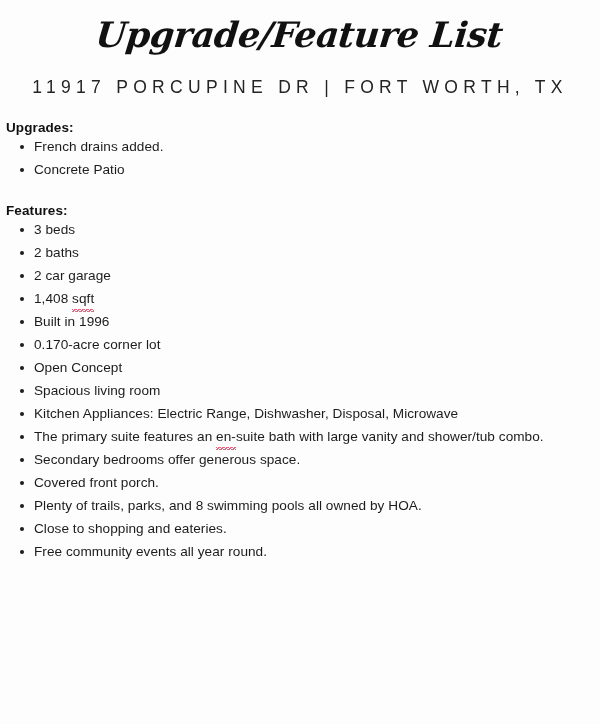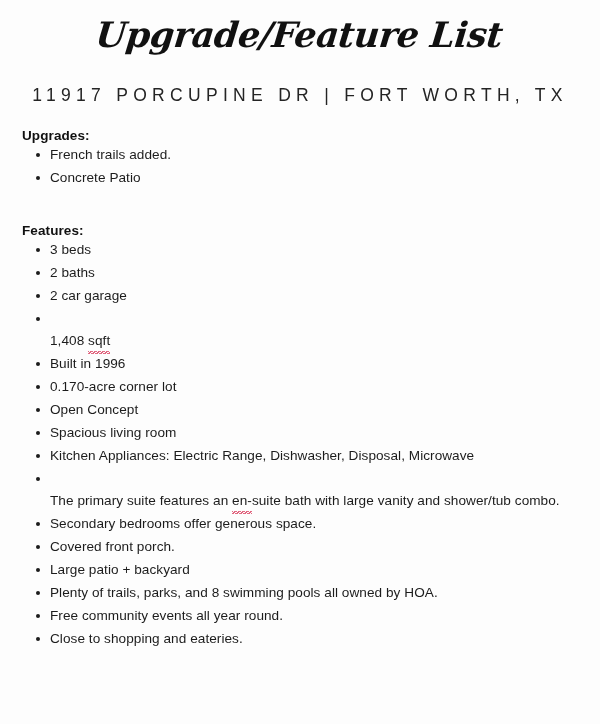--- a/index.html
+++ b/index.html
@@ -31,43 +31,43 @@
     font-family: "DejaVu Serif", serif;
     font-style: italic;
     font-weight: 700;
     font-size: 35px;
     line-height: 1.18;
     letter-spacing: -0.5px;
     color: #111111;
     transform: skewX(-6deg);
   }
   .doc-address {
-    margin: 16px;
+    margin: 8px;
     padding-top: 14px;
     text-align: center;
     font-family: "Liberation Sans", sans-serif;
     font-weight: 400;
     font-size: 17.5px;
     letter-spacing: 5.3px;
     color: #242424;
     white-space: nowrap;
   }
 
   
   .body-wrap {
-    padding: 0 18px 0 22px;
+    padding: 0 18px 0 6px;
   }
   .section-heading {
     font-size: 13.5px;
     font-weight: 700;
     color: #111111;
     letter-spacing: 0.1px;
   }
   .heading-upgrades { margin: 22px 0 0 0; }
-  .heading-features { margin: 34px 0 0 0; }
+  .heading-features { margin: 22px 0 0 0; }
 
   ul.bullets {
     list-style: none;
     margin: 0;
     padding: 0;
   }
   ul.bullets > li {
     position: relative;
     padding-left: 28px;
     font-size: 13.6px;
@@ -85,21 +85,20 @@
     border-radius: 50%;
     background: #1c1c1c;
   }
   .list-upgrades { margin-top: 13px; }
   .list-features { margin-top: 13px; }
 
   
   .misspell {
     position: relative;
     display: inline-block;
-    margin-top: 22px;
   }
   .misspell::after {
     content: "";
     position: absolute;
     left: 0;
     right: 0;
     bottom: -2px;
     height: 3px;
     background-image:
       repeating-linear-gradient(
@@ -118,39 +117,38 @@
 
   <h1 class="doc-title">Upgrade/Feature List</h1>
 
   <div class="doc-address">11917 PORCUPINE DR | FORT WORTH, TX</div>
 
   <div class="body-wrap">
 
     <div class="section-heading heading-upgrades">Upgrades:</div>
 
     <ul class="bullets list-upgrades" id="upgrades-list">
-        <li><span>French trails added.</span></li>
+        <li><span>French drains added.</span></li>
         <li><span>Concrete Patio</span></li>
       </ul>
 
     <div class="section-heading heading-features">Features:</div>
 
     <ul class="bullets list-features" id="features-list">
         <li><span>3 beds</span></li>
         <li><span>2 baths</span></li>
         <li><span>2 car garage</span></li>
         <li><span>1,408 </span><span class="misspell">sqft</span></li>
         <li><span>Built in 1996</span></li>
         <li><span>0.170-acre corner lot</span></li>
         <li><span>Open Concept</span></li>
         <li><span>Spacious living room</span></li>
         <li><span>Kitchen Appliances: Electric Range, Dishwasher, Disposal, Microwave</span></li>
         <li><span>The primary suite features an </span><span class="misspell">en-</span><span>suite bath with large vanity and shower/tub combo.</span></li>
         <li><span>Secondary bedrooms offer generous space.</span></li>
         <li><span>Covered front porch.</span></li>
-        <li><span>Large patio + backyard</span></li>
         <li><span>Plenty of trails, parks, and 8 swimming pools all owned by HOA.</span></li>
+        <li><span>Close to shopping and eateries.</span></li>
         <li><span>Free community events all year round.</span></li>
-        <li><span>Close to shopping and eateries.</span></li>
       </ul>
 
   </div>
 </div>
 
 </body></html>

